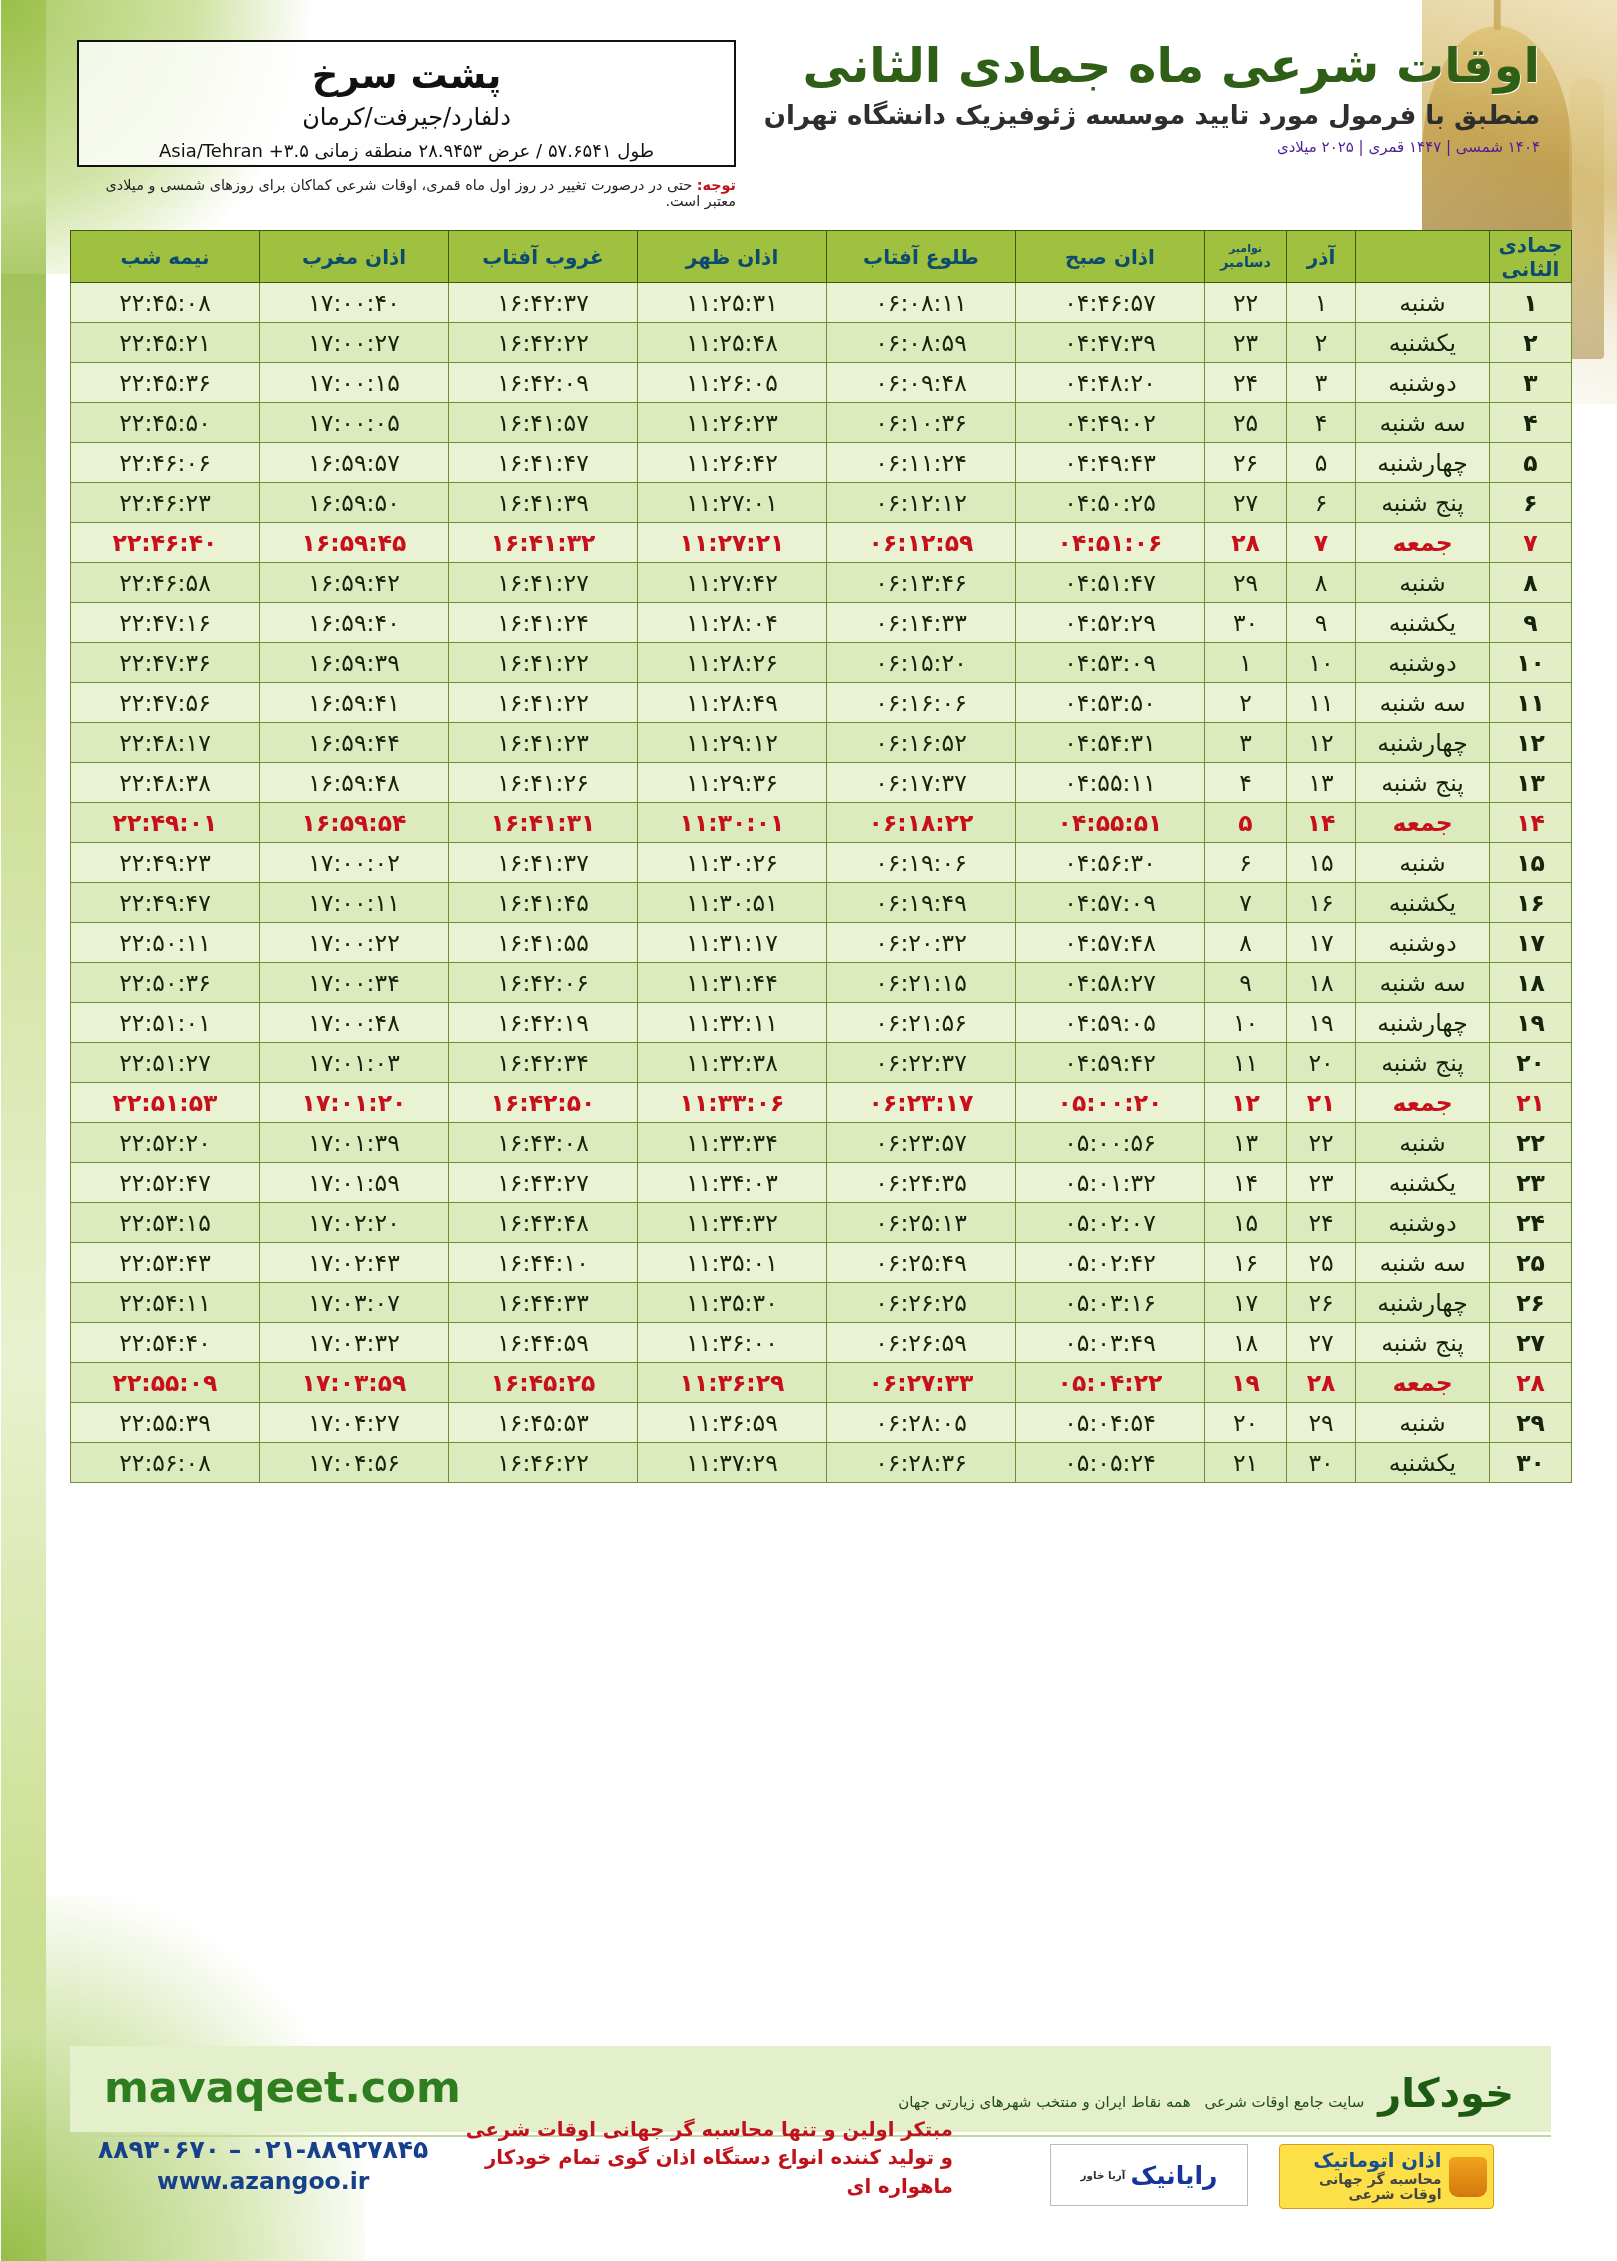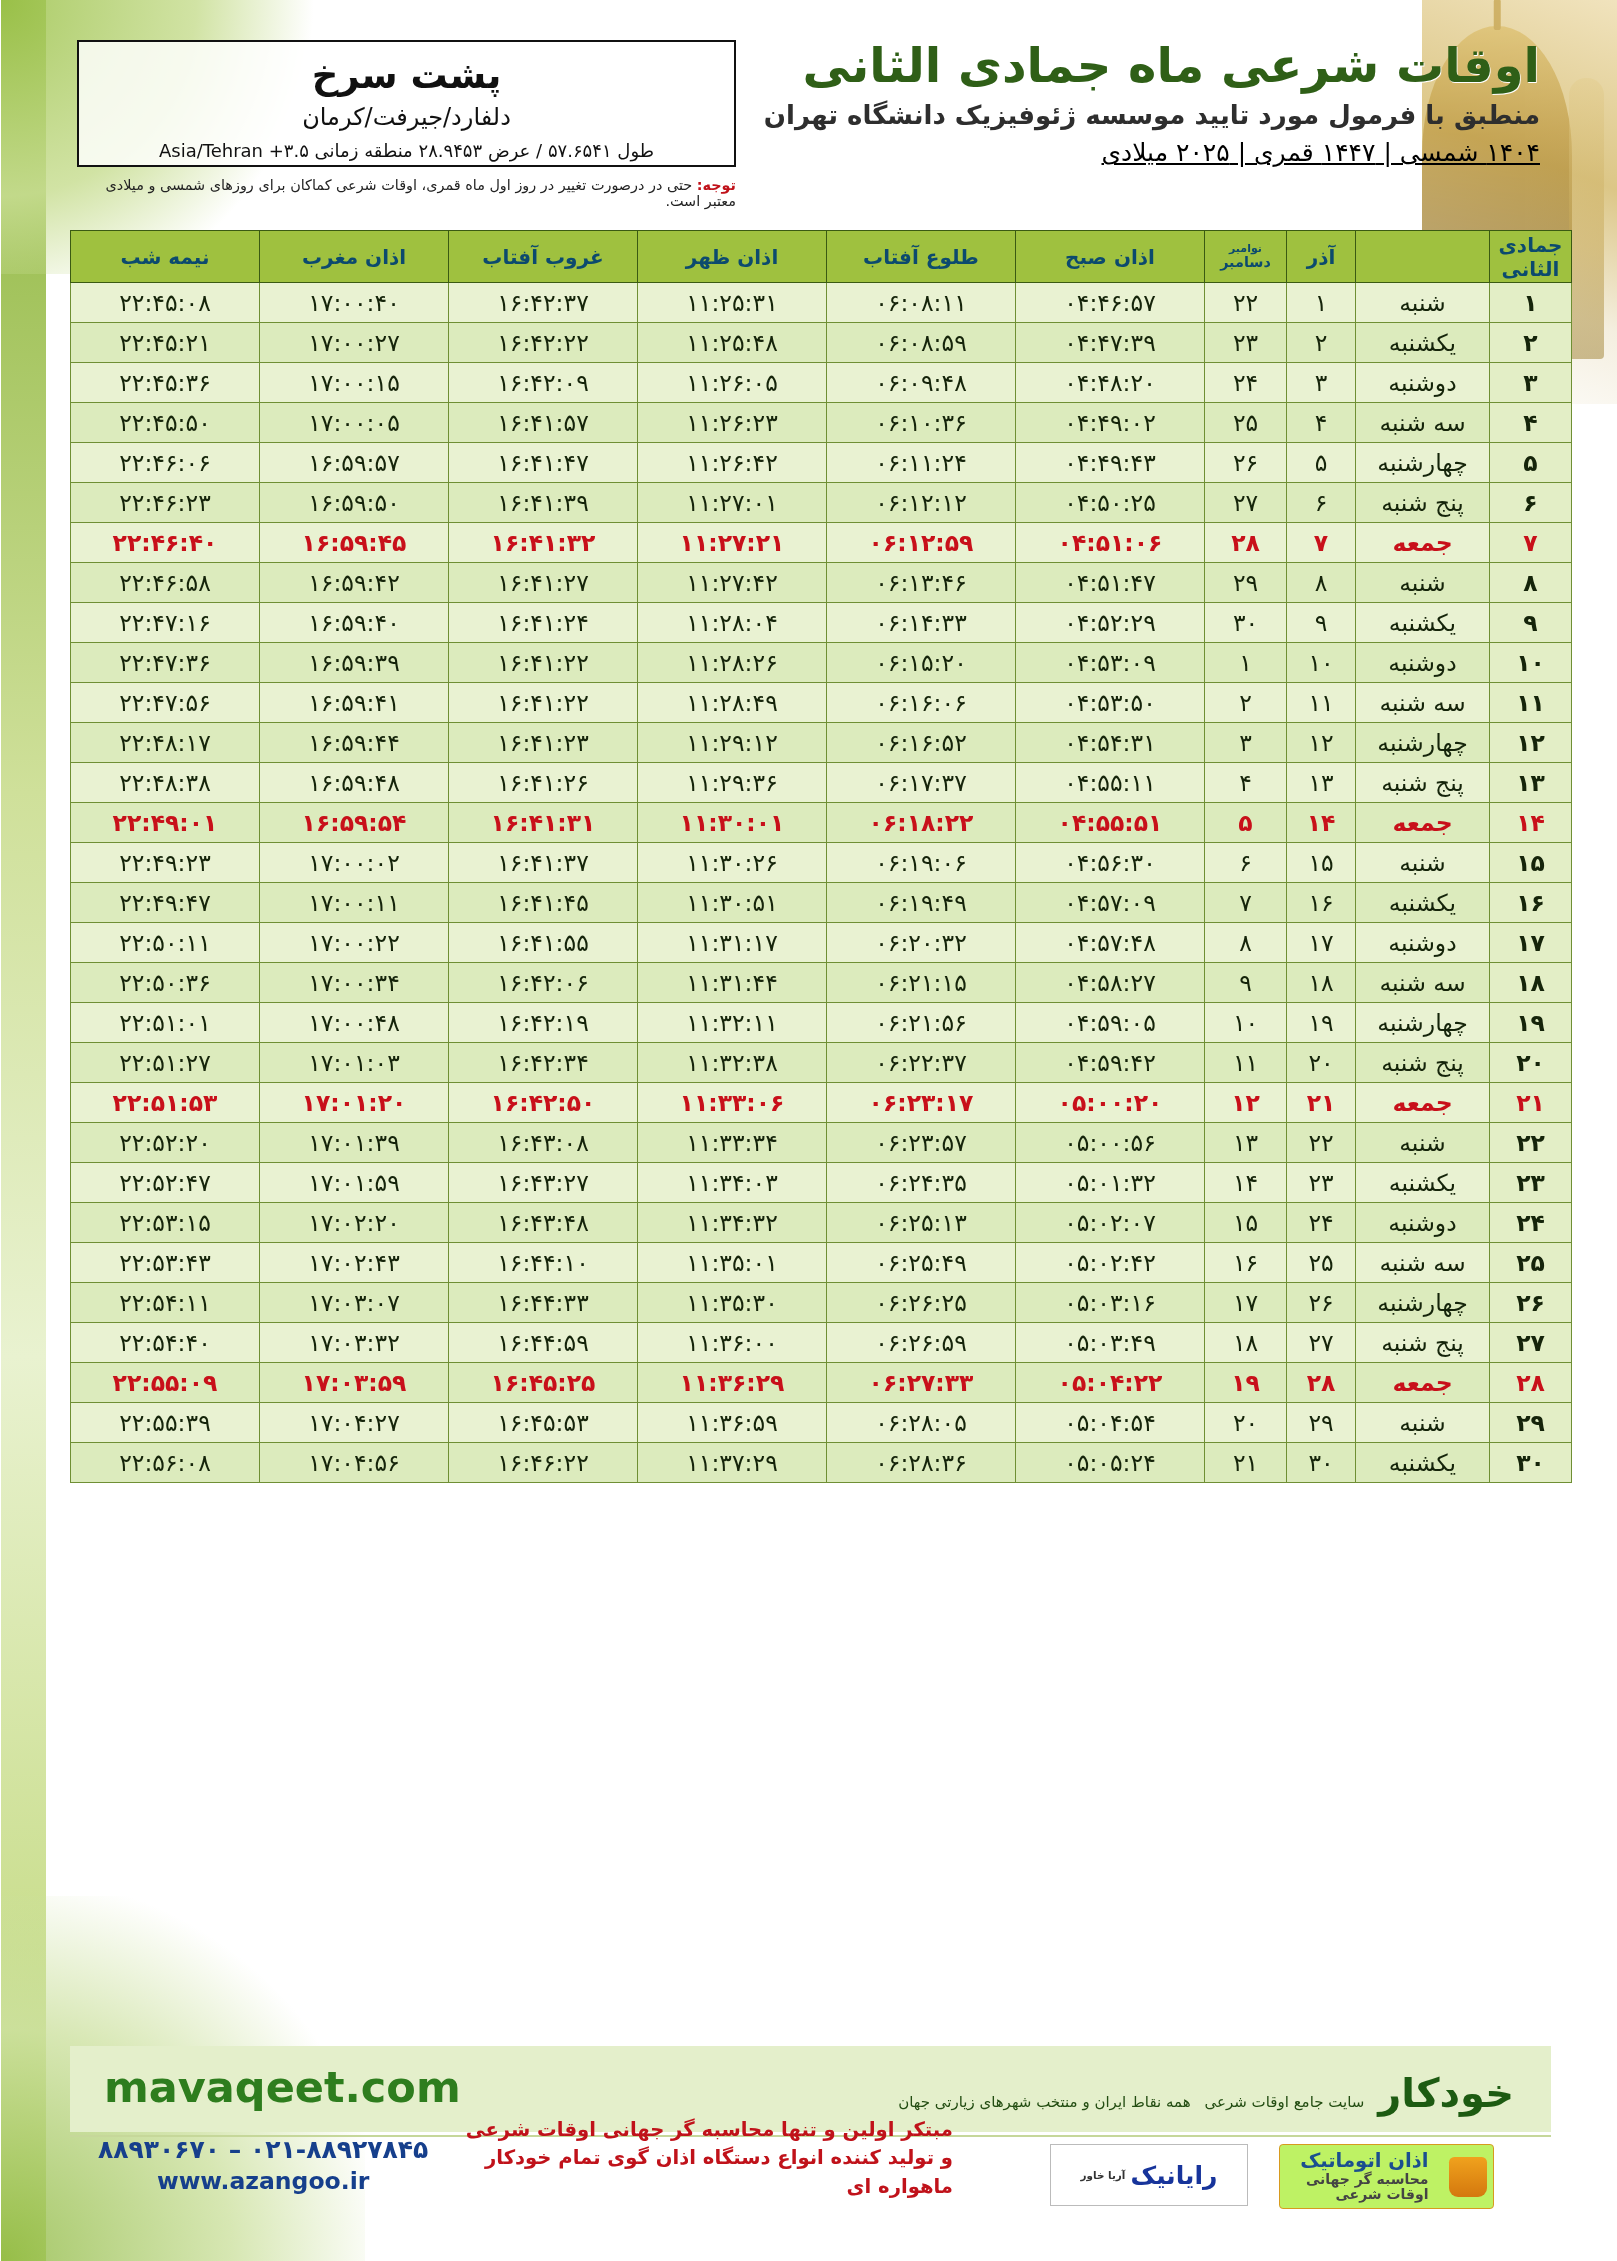--- a/index.html
+++ b/index.html
@@ -54,21 +54,21 @@
     position:absolute;right:78px;top:39px;width:816px;text-align:right;
   }
   .title-main{
     font-size:48px;font-weight:bold;color:#2f5f17;letter-spacing:-0.7px;line-height:1.1;
     text-shadow:0.7px 0.7px 0 #ffffff;
   }
   .title-sub{
     font-size:26px;font-weight:bold;color:#2e2e2e;margin-top:9px;line-height:1.15;
   }
   .title-sub2{
-    font-size:25px;color:#000000;margin-top:7.8px;text-decoration:underline;
+    font-size:15px;color:#4c1d95;margin-top:7.8px;
   }
   
   .city-box{
     position:absolute;left:77px;top:40px;width:659px;height:127px;
     border:2px solid #111;background:rgba(255,255,255,.82);
     box-sizing:border-box;text-align:center;
   }
   .city-name{font-size:37px;font-weight:bold;color:#111;margin-top:11.7px;}
   .city-region{font-size:24px;color:#111;margin-top:6.5px;}
   .city-coords{font-size:18px;color:#111;margin-top:9px;}
@@ -126,22 +126,22 @@
     font-size:19.6px;color:#c0121a;line-height:1.45;font-weight:bold;
   }
   .logo-rayaneek{
     position:absolute;left:1050px;bottom:55px;width:196px;height:60px;
     background:#ffffff;border:1.3px solid #bbb;display:flex;align-items:center;
     justify-content:center;font-size:25px;color:#17349b;font-weight:bold;
   }
   .logo-rayaneek .sub{font-size:10.4px;color:#333;margin-right:5.2px;}
   .logo-azangoo{
     position:absolute;left:1279px;bottom:52px;width:215px;height:65px;
-    background:#bef264;border:1.3px solid #d79a1f;border-radius:3.9px;
-    display:flex;align-items:center;gap:20px;padding:0 6.5px;box-sizing:border-box;
+    background:#fde047;border:1.3px solid #d79a1f;border-radius:3.9px;
+    display:flex;align-items:center;gap:7px;padding:0 6.5px;box-sizing:border-box;
   }
   .azangoo-mark{
     width:38px;height:40px;background:linear-gradient(180deg,#f0a21d,#d4780e);
     border-radius:5.2px 5.2px 9px 9px;flex:none;
   }
   .azangoo-txt{font-size:19.6px;color:#1b4f8f;font-weight:bold;line-height:1.1;}
   .azangoo-txt .small{font-size:14px;color:#444;font-weight:bold;display:block;}
   .footer-divider{
     position:absolute;left:70px;right:67px;bottom:124px;height:2px;background:#c6d79a;
   }

